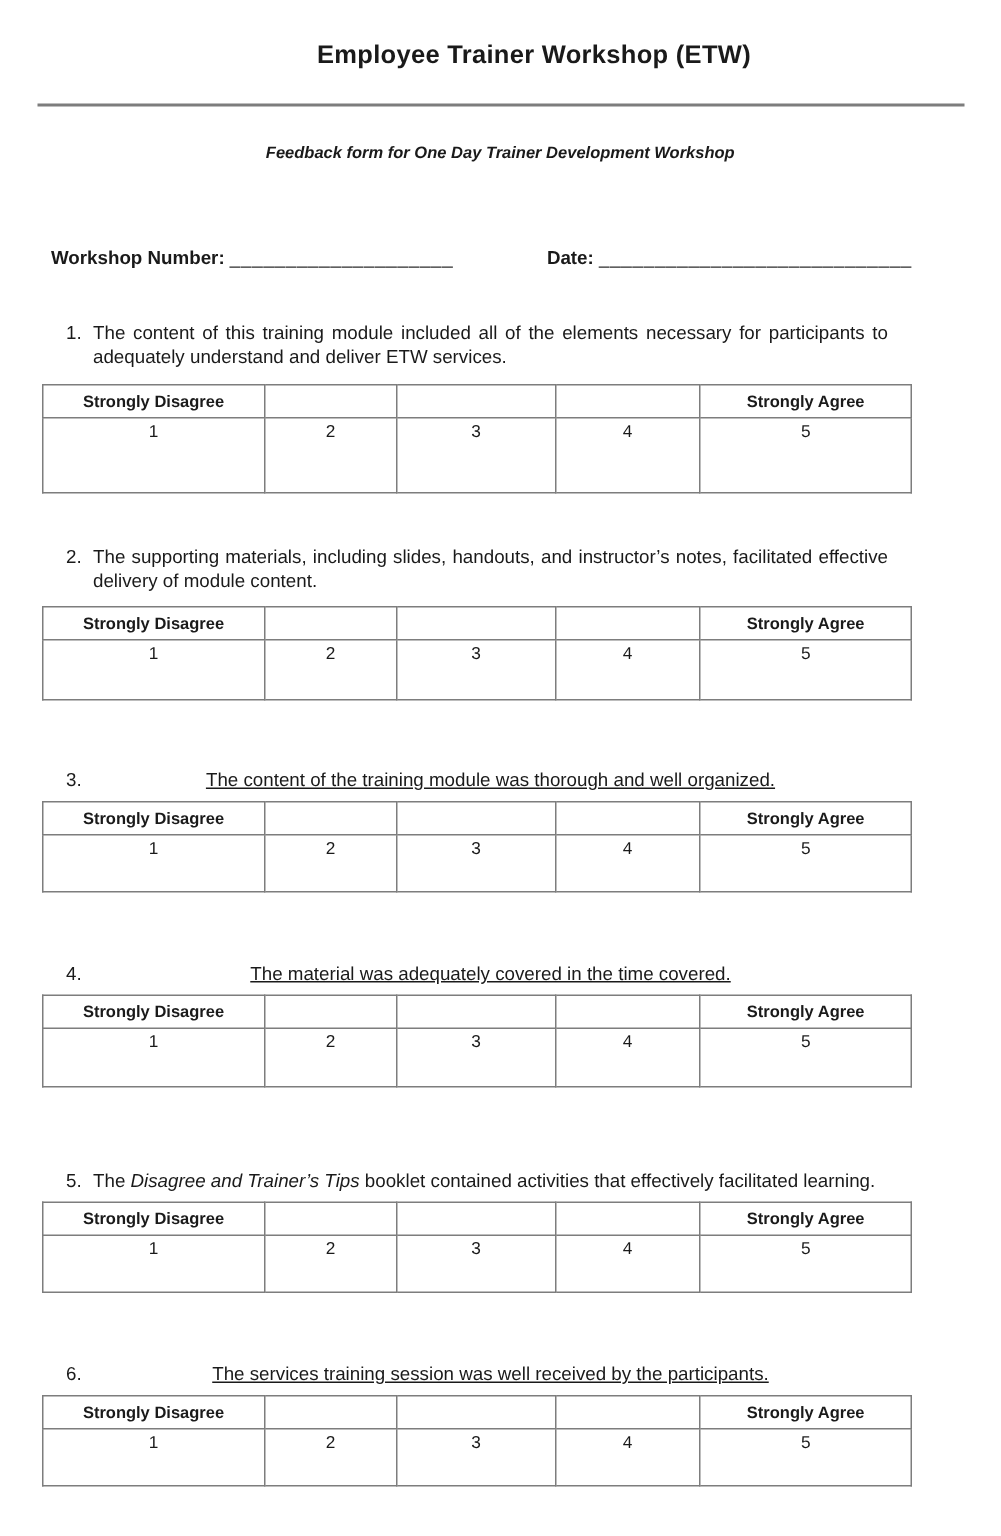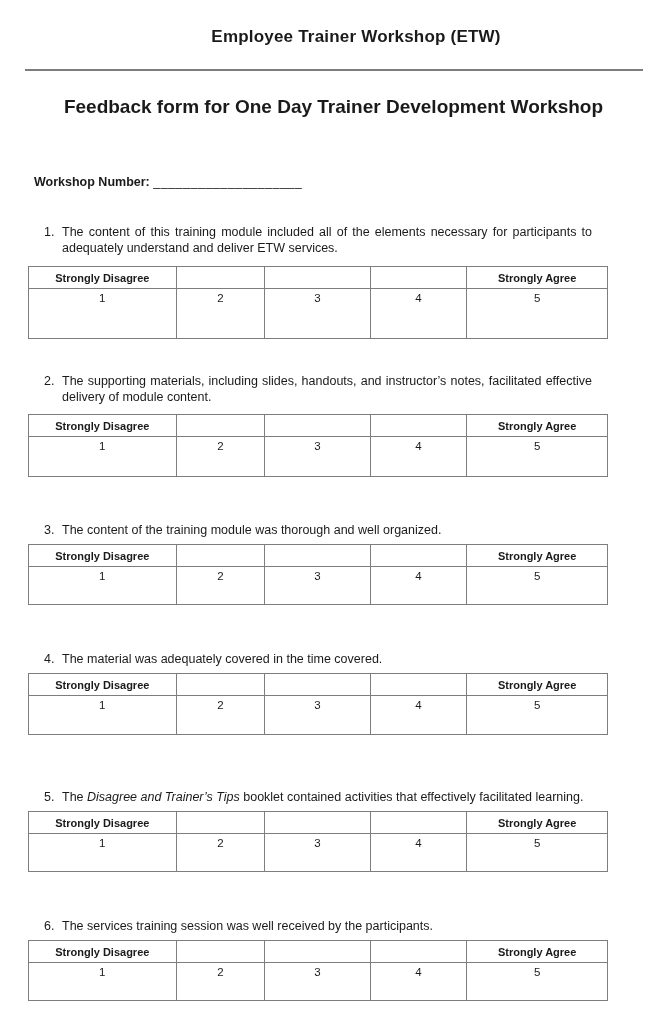--- a/index.html
+++ b/index.html
@@ -20,22 +20,23 @@
     padding-left: 45px;
   }
   .rule {
     border: none;
     border-top: 2px solid #7d7d7d;
     margin: 22px 24px 0 25px;
   }
   .doc-subtitle {
     margin: 25px 0 0 0;
     text-align: center;
-    font-size: 19px;
+    font-size: 11px;
     font-weight: bold;
+    font-style: italic;
   }
   .fields {
     display: flex;
     justify-content: space-between;
     align-items: baseline;
     margin: 57px 59px 0 34px;
     font-size: 12.5px;
   }
   .field-group { white-space: nowrap; }
   .field-label { font-weight: bold; }
@@ -44,21 +45,21 @@
   .question { }
   .q-row {
     display: flex;
     margin: 0 75px 0 44px;
     font-size: 12.5px;
     line-height: 16px;
   }
   .q-num { flex: 0 0 18px; width: 18px; }
   .q-body { margin: 0; flex: 1; }
   .q-justify .q-body { text-align: justify; }
-  .q-left .q-body { text-align: left; }
+  .q-left .q-body { text-align: center; text-decoration: underline; }
 
   .scale-table {
     border-collapse: collapse;
     table-layout: fixed;
     width: 580px;
     margin: 6px 0 0 28px;
     font-size: 11.5px;
   }
   .scale-table td {
     border: 1px solid #7d7d7d;
@@ -100,20 +101,24 @@
 
 <hr class="rule">
 
 <h2 class="doc-subtitle">Feedback form for One Day Trainer Development Workshop</h2>
 
 <div class="fields">
   <span class="field-group">
     <span class="field-label">Workshop Number:</span>
     <span class="blank">____________________</span>
   </span>
+  <span class="field-group">
+    <span class="field-label">Date:</span>
+    <span class="blank">____________________________</span>
+  </span>
 </div>
 
 <section class="question q1">
   <div class="q-row q-justify">
     <span class="q-num">1.</span>
     <p class="q-body"><span>The content of this training module included all of the elements necessary for participants to adequately understand and deliver ETW services.</span><i></i><span></span></p>
   </div>
   <table class="scale-table t1">
     <colgroup>
         <col class="col-1">

